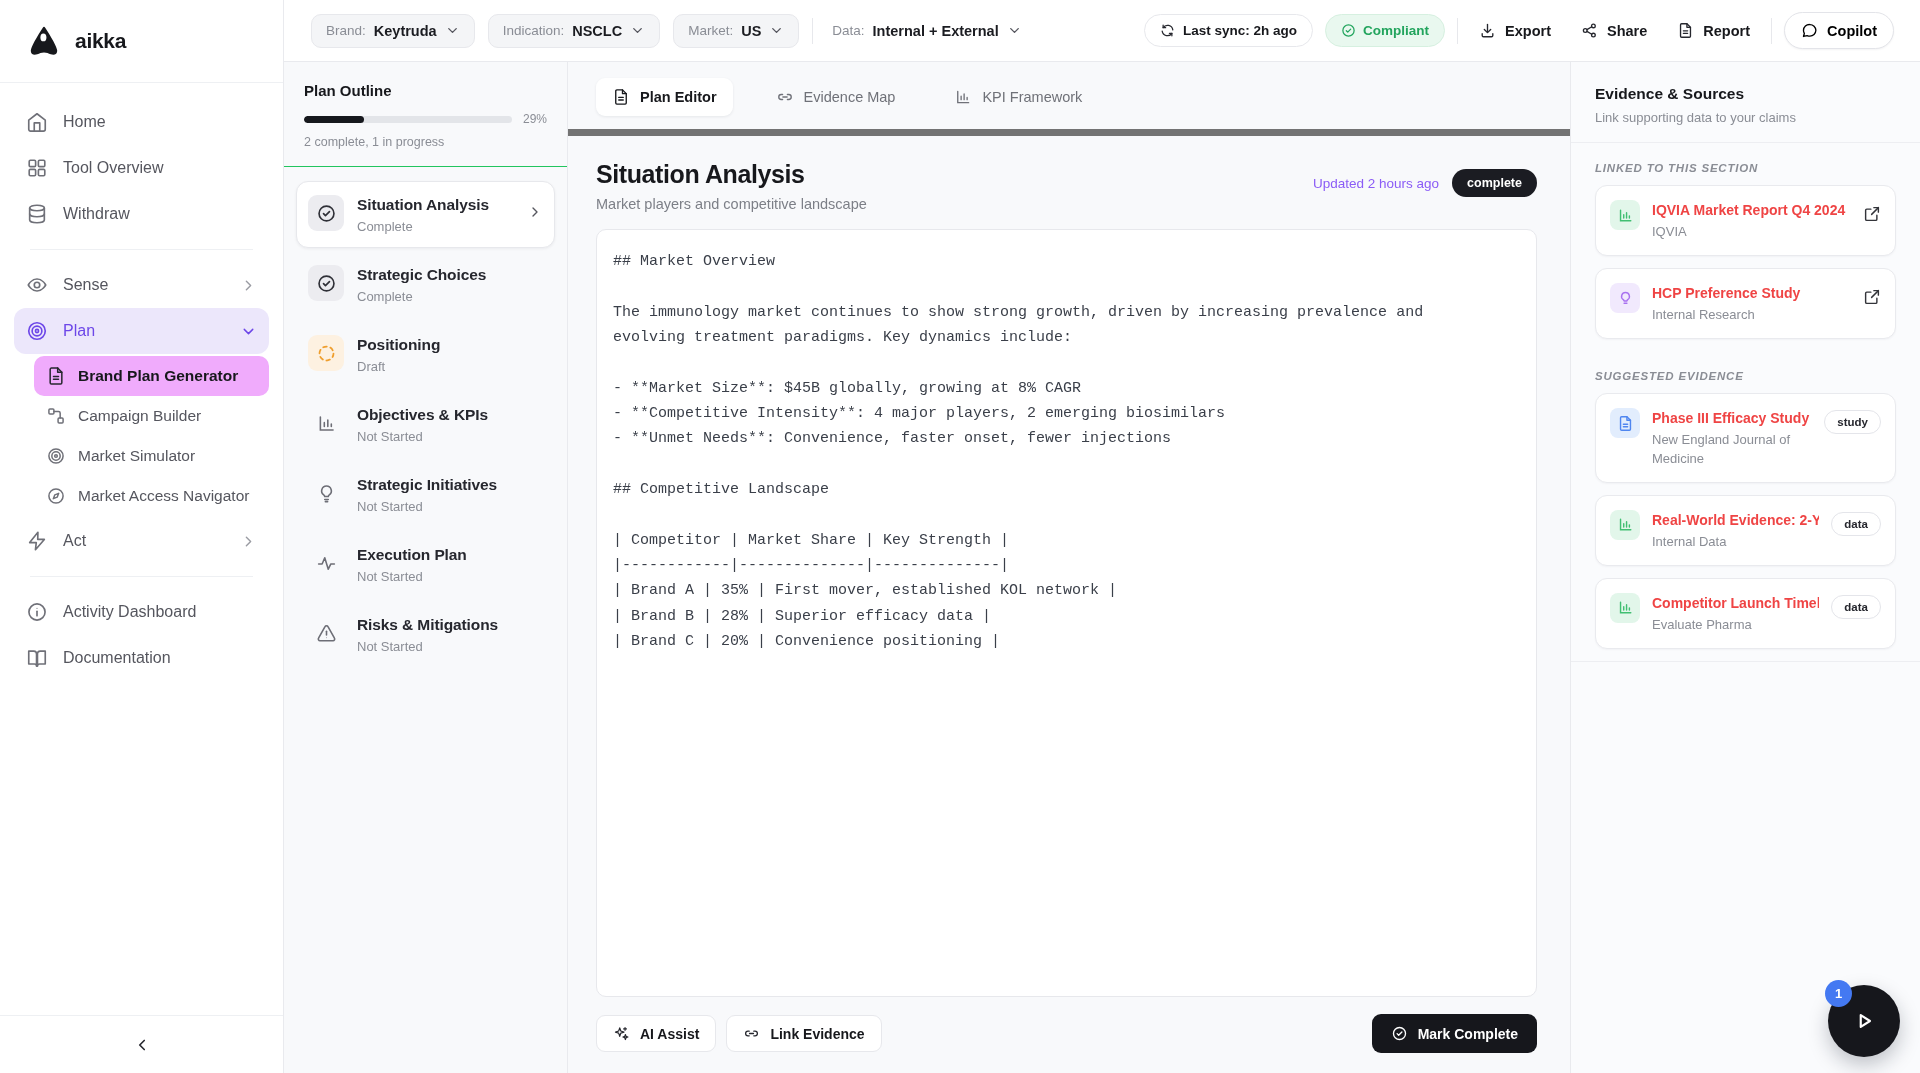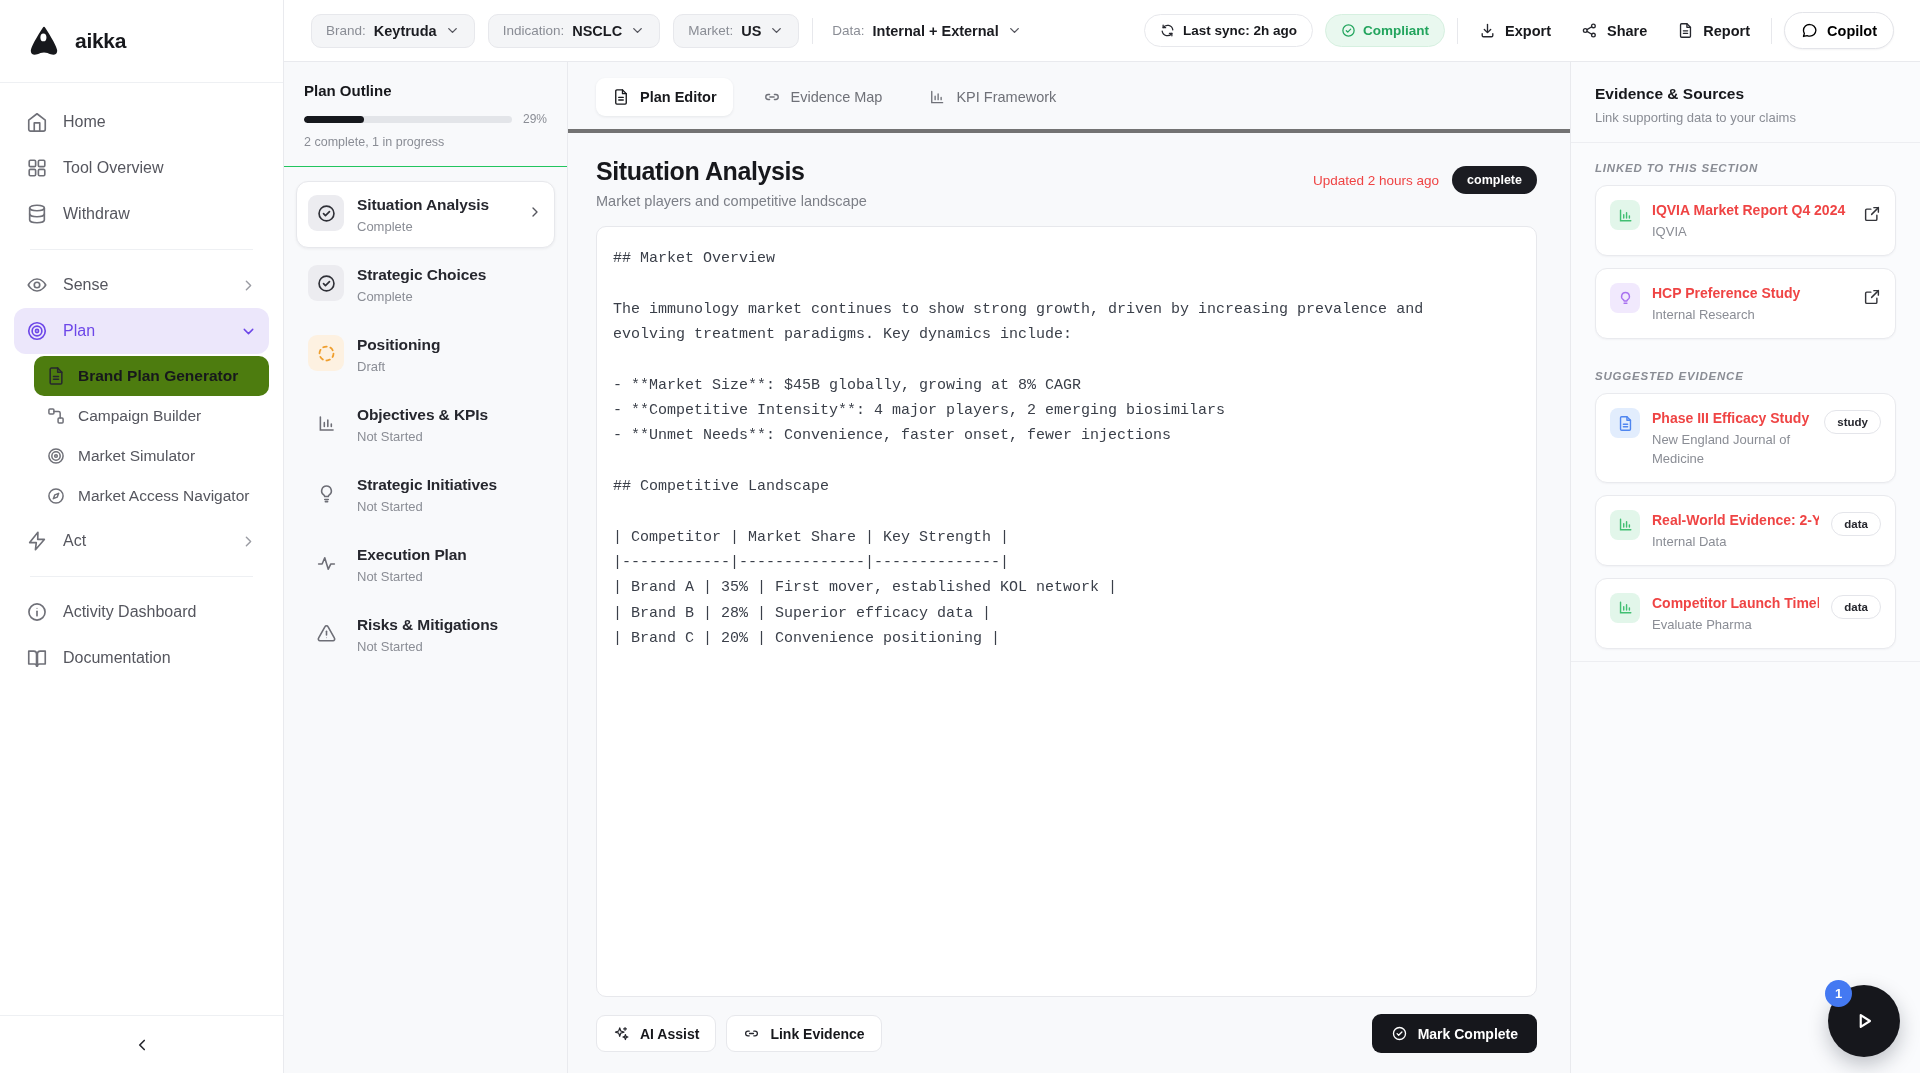--- a/index.html
+++ b/index.html
@@ -21,21 +21,21 @@
   .nav { padding:16px 14px 0; }
   .nav-item { display:flex; align-items:center; gap:15px; padding:12px 12px; border-radius:12px; color:#55565e; font-size:16px; cursor:pointer; }
   .nav-item svg { width:22px; height:22px; color:#6f7078; flex:none; }
   .nav-item .grow { flex:1; }
   .nav-item .chev svg { width:17px; height:17px; color:#9a9ca3; }
   .nav-item.plan-active { background:#ece7fb; color:#6d47e8; }
   .nav-item.plan-active svg { color:#6d47e8; }
   .sub-list { padding:2px 0 2px 20px; }
   .sub-item { display:flex; align-items:center; gap:12px; padding:10px 12px; border-radius:10px; color:#55565e; font-size:15.5px; cursor:pointer; }
   .sub-item svg { width:20px; height:20px; color:#6f7078; flex:none; }
-  .sub-item.active { background:#4d7c0f; color:#17181c; font-weight:700; }
+  .sub-item.active { background:#f0abfc; color:#17181c; font-weight:700; }
   .sub-item.active svg { color:#26272e; }
   .sidebar-divider { height:1px; background:#eef0f3; margin:12px 16px; }
   .sidebar-collapse { margin-top:auto; border-top:1px solid #eef0f3; height:58px; display:flex; align-items:center; justify-content:center; cursor:pointer; }
   .sidebar-collapse svg { width:18px; height:18px; color:#26272e; }
 
   
   .right-of-sidebar { flex:1; display:flex; flex-direction:column; min-width:0; }
 
   
   .topbar { height:62px; min-height:62px; background:#ffffff; border-bottom:1px solid #e9eaee; display:flex; align-items:center; padding:0 26px 0 27px; gap:13px; }
@@ -76,29 +76,29 @@
   .chip-draft { background:#fdf1e1; color:#ef9e2d; }
   .chip-plain { background:transparent; color:#6d6e76; }
   .oi-body { flex:1; min-width:0; padding-top:1px; }
   .oi-title { font-size:15.5px; font-weight:700; color:#26272e; letter-spacing:-0.1px; }
   .oi-status { font-size:13px; color:#8a8d95; margin-top:5px; }
   .oi-chev { padding-top:9px; }
   .oi-chev svg { width:16px; height:16px; color:#55565e; }
 
   
   .main-col { flex:1; min-width:0; display:flex; flex-direction:column; background:#f8f9fb; }
-  .tabs-row { display:flex; align-items:center; gap:14px; padding:16px 28px 13px; border-bottom:4px solid #737373; }
+  .tabs-row { display:flex; align-items:center; gap:27px; padding:16px 28px 13px; border-bottom:7px solid #737373; }
   .tab { display:flex; align-items:center; gap:10px; padding:10px 16px; border-radius:9px; font-size:14.5px; font-weight:500; color:#6f7178; cursor:pointer; background:none; border:none; font-family:inherit; }
   .tab svg { width:18px; height:18px; }
   .tab.active { background:#fff; color:#17181c; font-weight:700; box-shadow:0 1px 3px rgba(16,24,40,.08); }
   .section-head { display:flex; align-items:flex-start; padding:24px 33px 0 28px; }
   .sh-title { font-size:25px; font-weight:700; letter-spacing:-0.4px; }
   .sh-sub { font-size:14.5px; color:#7c7f87; margin-top:7px; }
   .sh-right { margin-left:auto; display:flex; align-items:center; gap:13px; padding-top:9px; }
-  .updated { font-size:13.5px; color:#ef4444; }
+  .updated { font-size:13.5px; color:#8b5cf6; }
   .badge-complete { background:#1b1c22; color:#fff; font-size:12.5px; font-weight:700; padding:7px 15px; border-radius:999px; }
   .editor-card { margin:17px 33px 0 28px; background:#fff; border:1px solid #e7e8ec; border-radius:10px; flex:1; min-height:0; padding:19px 16px; overflow:hidden; cursor:text; }
   .editor-card pre { margin:0; font-family:"Liberation Mono","DejaVu Sans Mono",monospace; font-size:15px; line-height:1.69; color:#3a3f49; white-space:pre-wrap; }
   .editor-actions { display:flex; align-items:center; gap:10px; padding:17px 33px 20px 28px; }
   .btn-light { display:flex; align-items:center; gap:10px; background:#fff; border:1px solid #e7e8ec; border-radius:9px; padding:9px 16px; font-size:14px; font-weight:700; color:#17181c; cursor:pointer; font-family:inherit; }
   .btn-light svg { width:17px; height:17px; color:#26272e; }
   .btn-dark { margin-left:auto; display:flex; align-items:center; gap:10px; background:#16171c; color:#fff; border:none; border-radius:9px; padding:11px 19px; font-size:14px; font-weight:700; cursor:pointer; font-family:inherit; }
   .btn-dark svg { width:17px; height:17px; color:#fff; }
 
   

